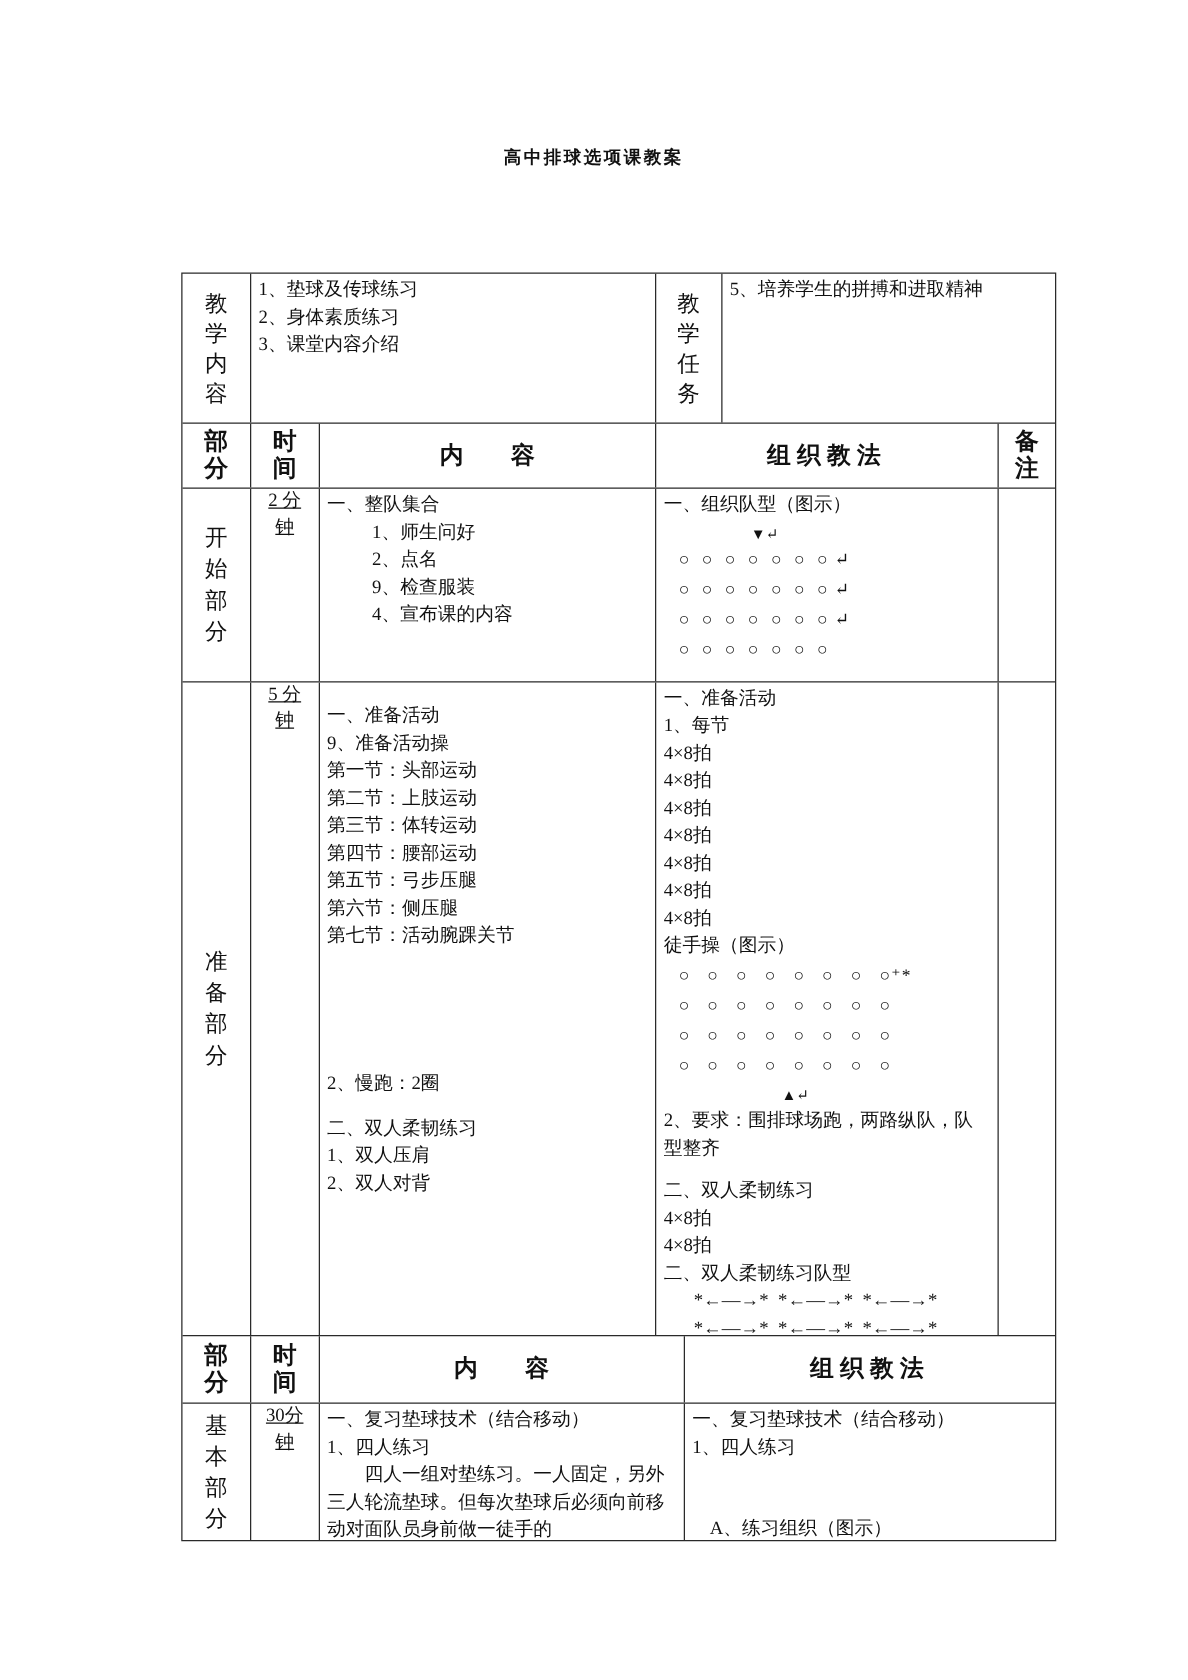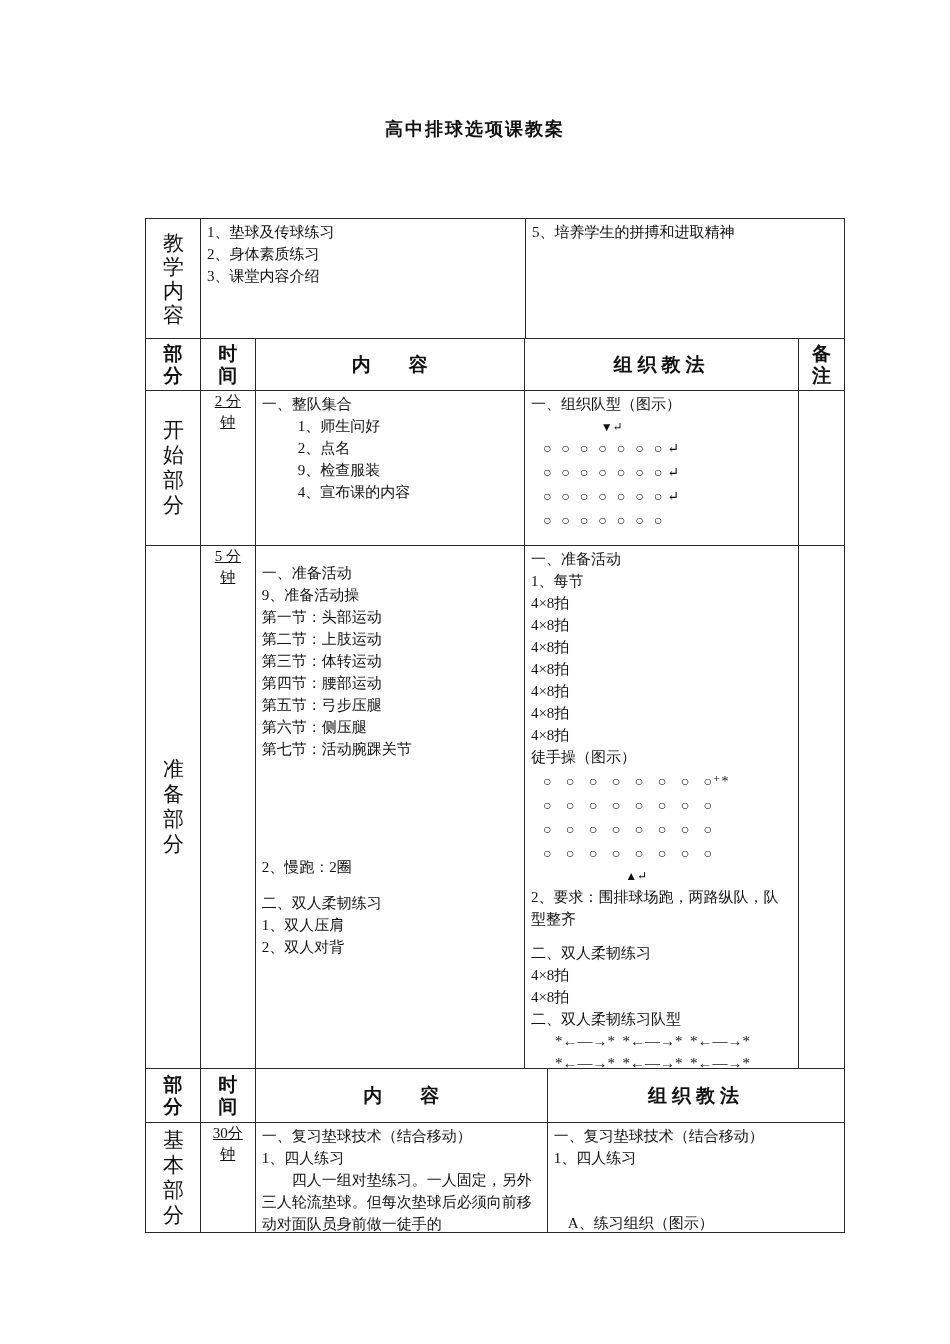--- a/index.html
+++ b/index.html
@@ -6,21 +6,21 @@
   html,body { background:#ffffff; }
   body {
     width:950px; height:1344px;
     font-family:"Liberation Serif","DejaVu Serif",serif;
     color:#111;
   }
   .page { position:relative; width:950px; height:1344px; background:#fff; overflow:hidden; }
 
   .title {
     position:absolute; top:117px; left:0; width:100%;
-    text-align:center; font-size:18px; font-weight:600; letter-spacing:2px;
+    text-align:center; font-size:14px; font-weight:600; letter-spacing:2px;
   }
 
   .tbl {
     position:absolute; left:145px; top:218px; width:700px;
     border:1px solid #2a2a2a;
   }
   .row { display:flex; border-bottom:1px solid #2a2a2a; }
   .row:last-child { border-bottom:none; }
   .cell {
     border-right:1px solid #2a2a2a;
@@ -30,21 +30,21 @@
 
   .w55{width:55px} .w53{width:53px} .w45{width:45px}
   .w270{width:270px} .w275{width:275px} .w325{width:325px} .w267{width:267px}
   .w293{width:293px} .w297{width:297px}
 
   .r-info{height:120px} .r-head{height:52px} .r-start{height:155px}
   .r-prep{height:523px} .r-head2{height:54px} .r-basic{height:109px}
 
   .vlabel { display:flex; align-items:center; justify-content:center; padding:0; }
   .vtext {
-    display:inline-block; width:20px; font-size:21px; line-height:24px;
+    display:inline-block; width:20px; font-size:18px; line-height:24px;
     word-break:break-all; text-align:center;
   }
   .vtext.sec { line-height:25px; }
 
   .hdr { display:flex; align-items:center; justify-content:center;
          font-weight:bold; font-size:19px; padding:0; text-align:center; }
   .vtext2 { display:inline-block; width:21px; word-break:break-all;
             text-align:center; line-height:22px; }
   .spaced { letter-spacing:5px; }
 
@@ -80,20 +80,23 @@
     <div class="row r-info">
       <div class="cell vlabel w55">
         <span class="vtext">教学内容</span>
       </div>
       <div class="cell vcenter w325">
         <div>
           <div class="line">1、垫球及传球练习</div>
           <div class="line">2、身体素质练习</div>
           <div class="line">3、课堂内容介绍</div>
         </div>
+      </div>
+      <div class="cell vlabel w53">
+        <span class="vtext">教学任务</span>
       </div>
       <div class="cell vcenter w267 last">
         <div>
           <div class="line taskline">5、培养学生的拼搏和进取精神</div>
         </div>
       </div>
     </div>
 
     <div class="row r-head">
       <div class="cell hdr w55">

